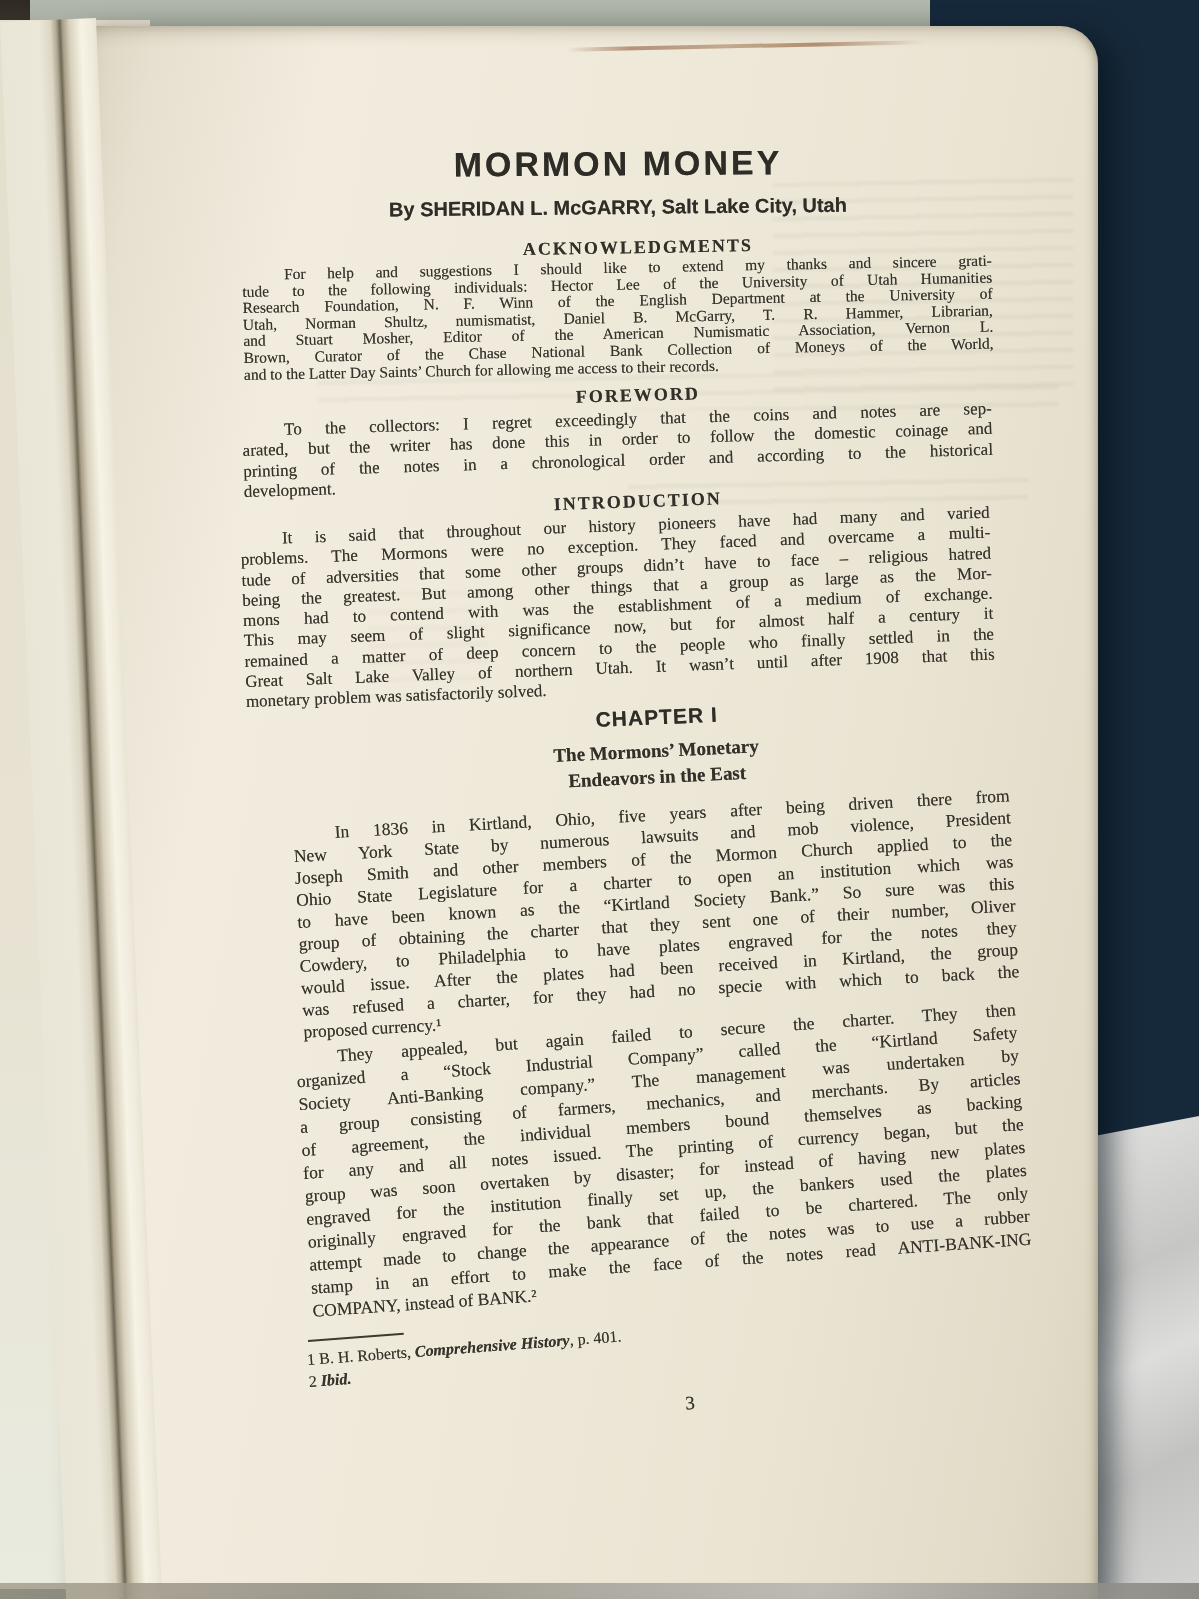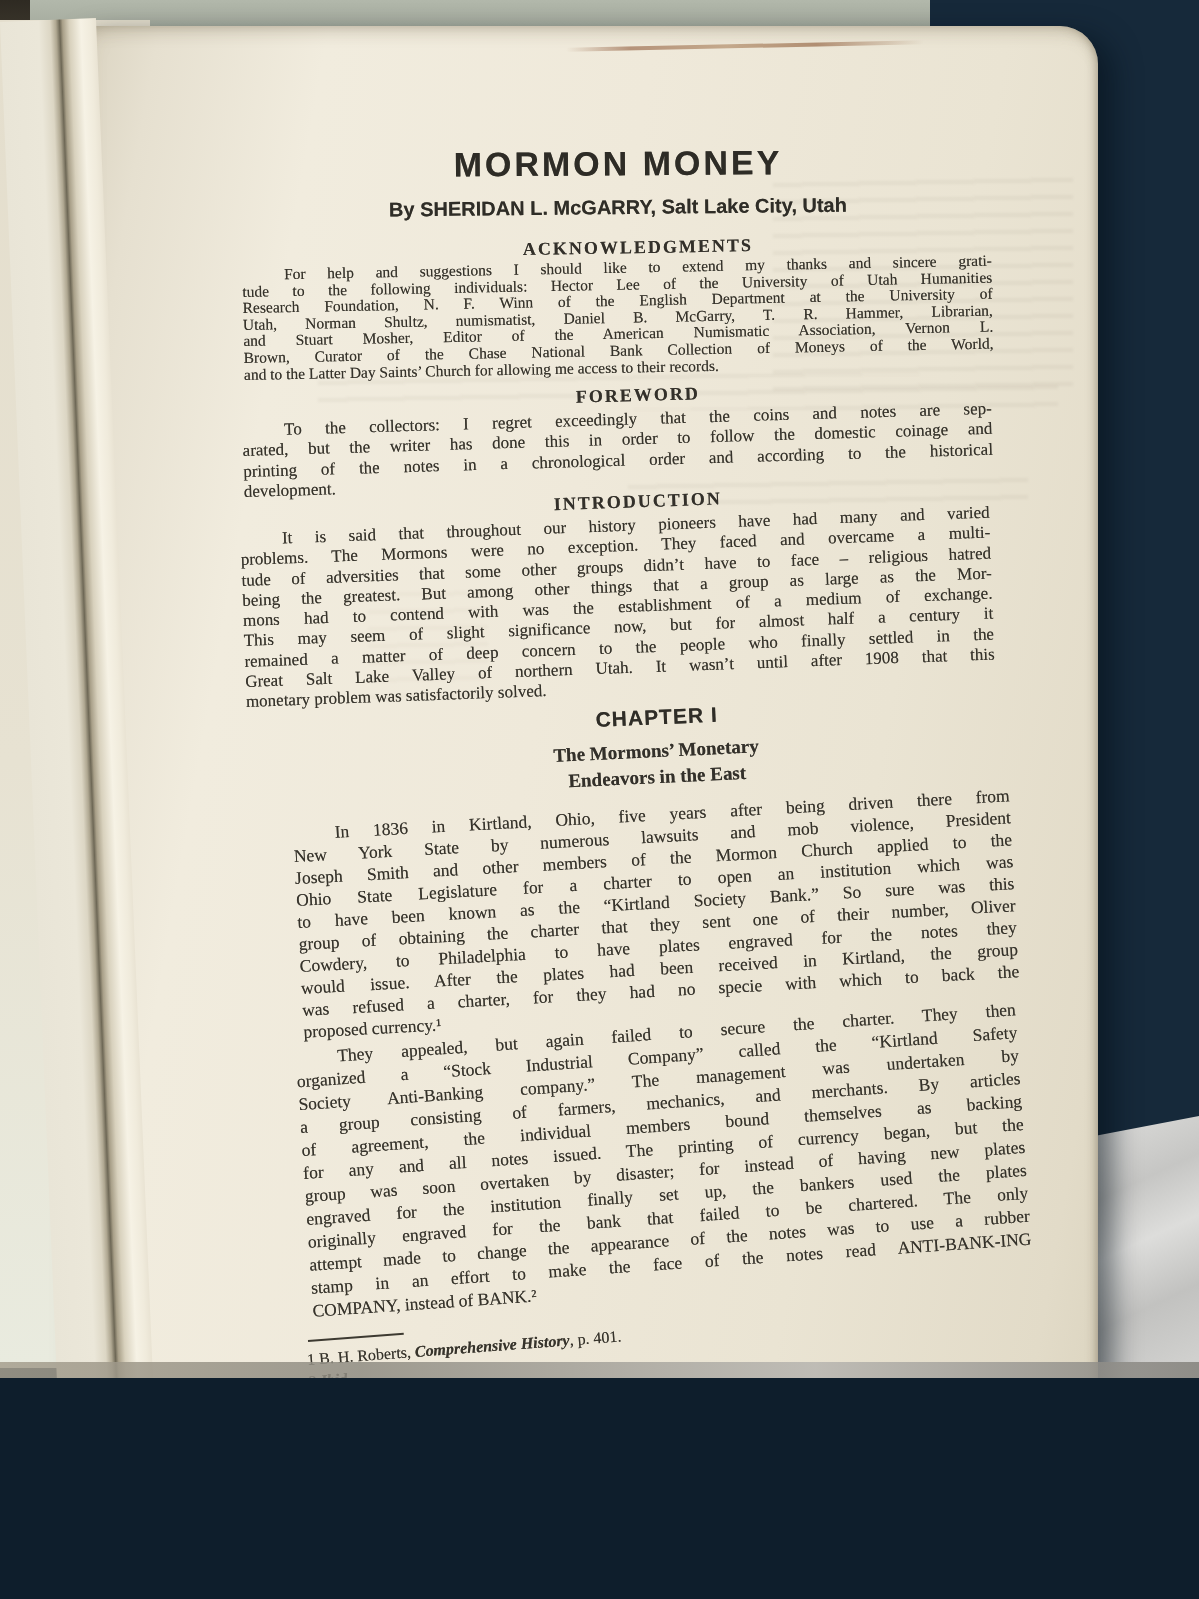--- a/index.html
+++ b/index.html
@@ -1,16 +1,16 @@
 <!DOCTYPE html>
 <html><head>
 <meta charset="utf-8">
 <style>
   html,body{margin:0;padding:0;background:#0e1e2c;}
-  #shot{position:relative;width:1199px;height:1378px;overflow:hidden;
+  #shot{position:relative;width:1199px;height:1599px;overflow:hidden;
         background:#16293a;font-family:"Liberation Serif",serif;}
 
   
   .sage-band{position:absolute;left:18px;top:0;width:912px;height:38px;
     background:linear-gradient(180deg,#b2b8ab 0%,#a6ac9f 70%,#999f92 100%);
     z-index:1;}
   .dark-corner{position:absolute;left:0;top:0;width:30px;height:96px;
     background:linear-gradient(180deg,#2e2a22,#4a4336 70%,rgba(74,67,54,0));z-index:2;}
   .cloth{position:absolute;left:1000px;top:1108px;right:0;bottom:0;z-index:1;
     clip-path:polygon(0 46px,100% 8px,100% 100%,0 100%);

